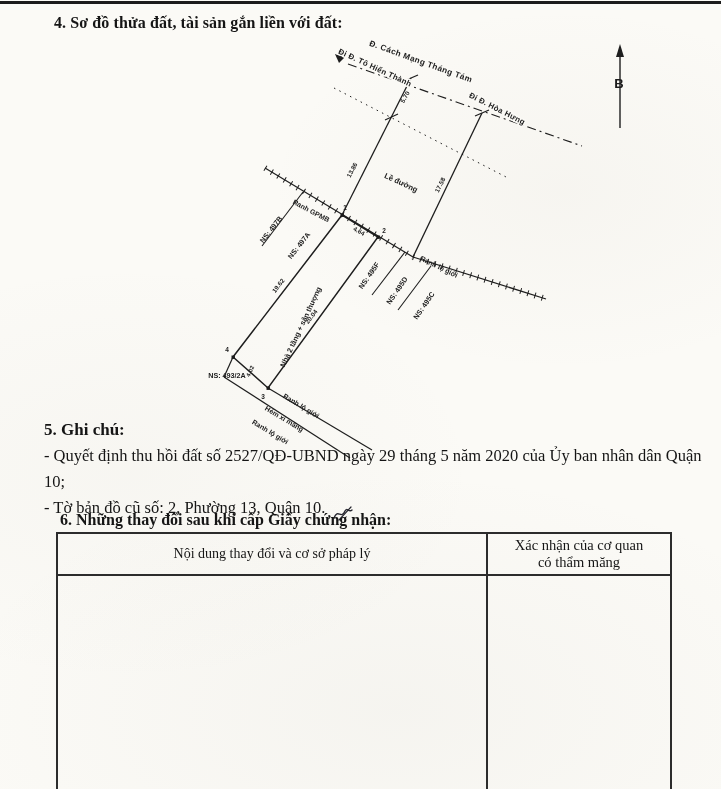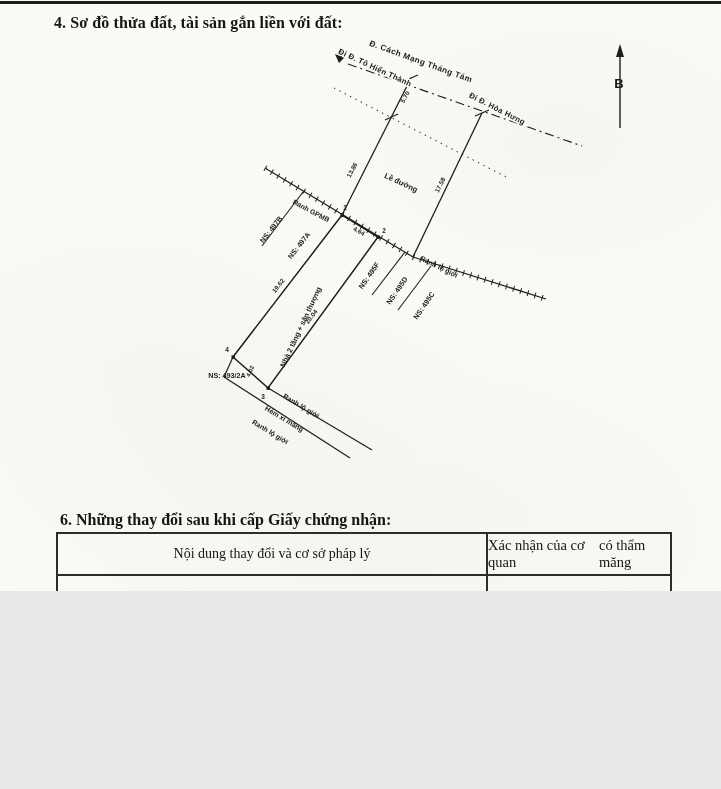--- a/index.html
+++ b/index.html
@@ -1,17 +1,17 @@
 <!DOCTYPE html>
 <html><head>
 <meta charset="utf-8">
 <style>
   html,body{margin:0;padding:0;background:#e8e8e6;}
   .page{
-    position:relative;width:721px;height:591px;margin:0 auto;
+    position:relative;width:721px;height:789px;margin:0 auto;
     background:
       radial-gradient(ellipse 420px 260px at 78% 24%, rgba(160,150,130,0.05), transparent 70%),
       radial-gradient(ellipse 500px 300px at 18% 60%, rgba(150,145,130,0.04), transparent 70%),
       radial-gradient(ellipse 600px 320px at 55% 90%, rgba(140,135,120,0.05), transparent 75%),
       #fbfaf6;
     overflow:hidden;
     font-family:"Liberation Serif","DejaVu Serif",serif;
     color:#151515;
   }
   .topline{position:absolute;top:1px;left:0;width:721px;height:3px;background:#1c1c1c;}
@@ -21,21 +21,21 @@
   .knockout{paint-order:stroke;stroke:#fbfaf6;stroke-width:3px;}
   .sec5{position:absolute;left:44px;top:420px;width:660px;}
   .s5-title{font-size:17px;font-weight:bold;margin:0 0 3px 0;}
   .note{font-size:16.5px;line-height:26px;margin:0;}
   .note2-row{display:flex;align-items:flex-end;gap:6px;}
   .squiggle{position:relative;top:2px;}
   .s6-title{position:absolute;left:60px;top:511px;font-size:16px;font-weight:bold;}
   .chg-table{position:absolute;left:56px;top:532px;width:612px;height:257px;border:2px solid #2c2c2c;border-bottom:none;background:transparent;}
   .thead{display:flex;height:40px;border-bottom:2px solid #2c2c2c;}
   .th1{flex:0 0 428px;border-right:2px solid #2c2c2c;display:flex;align-items:center;justify-content:center;font-size:14px;}
-  .th2{flex:1;display:flex;align-items:center;justify-content:center;font-size:14.5px;line-height:17px;}
+  .th2{flex:1;display:flex;flex-direction:column;align-items:center;justify-content:center;font-size:14.5px;line-height:17px;}
   .tbody{display:flex;height:217px;}
   .td1{flex:0 0 428px;border-right:2px solid #2c2c2c;}
   .td2{flex:1;}
 </style>
 </head>
 <body>
 
 <div class="page">
   <div class="topline"></div>
 
@@ -120,20 +120,31 @@
     <text class="dg-text" x="300" y="408" font-size="7" transform="rotate(31,300,408)">Ranh lộ giới</text>
     <text class="dg-text" x="283" y="421" font-size="7" transform="rotate(31,283,421)">Hẻm xi măng</text>
     <text class="dg-text" x="269" y="434" font-size="7" transform="rotate(31,269,434)">Ranh lộ giới</text>
 
     <text class="dg-text" x="345" y="210" font-size="6.5">1</text>
     <text class="dg-text" x="384" y="233" font-size="6.5">2</text>
     <text class="dg-text" x="263" y="399" font-size="6.5">3</text>
     <text class="dg-text" x="227" y="352" font-size="6.5">4</text>
   </svg>
 
+  <div class="sec5">
+    <p class="s5-title">5. Ghi chú:</p>
+    <p class="note">- Quyết định thu hồi đất số 2527/QĐ-UBND ngày 29 tháng 5 năm 2020 của Ủy ban nhân dân Quận 10;</p>
+    <div class="note2-row">
+      <p class="note">- Tờ bản đồ cũ số: 2, Phường 13, Quận 10.</p>
+      <svg class="squiggle" width="30" height="18" viewBox="0 0 30 18">
+        <path d="M3,13 C7,3 10,15 14,6 C16,2 18,8 21,5" stroke="#25252e" stroke-width="1.4" fill="none" stroke-linecap="round"></path>
+        <path d="M8,15 L20,2" stroke="#25252e" stroke-width="1.2" fill="none" stroke-linecap="round"></path>
+      </svg>
+    </div>
+  </div>
 
   <div class="s6-title">6. Những thay đổi sau khi cấp Giấy chứng nhận:</div>
 
   <div class="chg-table">
     <div class="thead">
       <div class="th1">Nội dung thay đổi và cơ sở pháp lý</div>
       <div class="th2">
         <span>Xác nhận của cơ quan</span>
         <span>có thẩm măng</span>
       </div>

